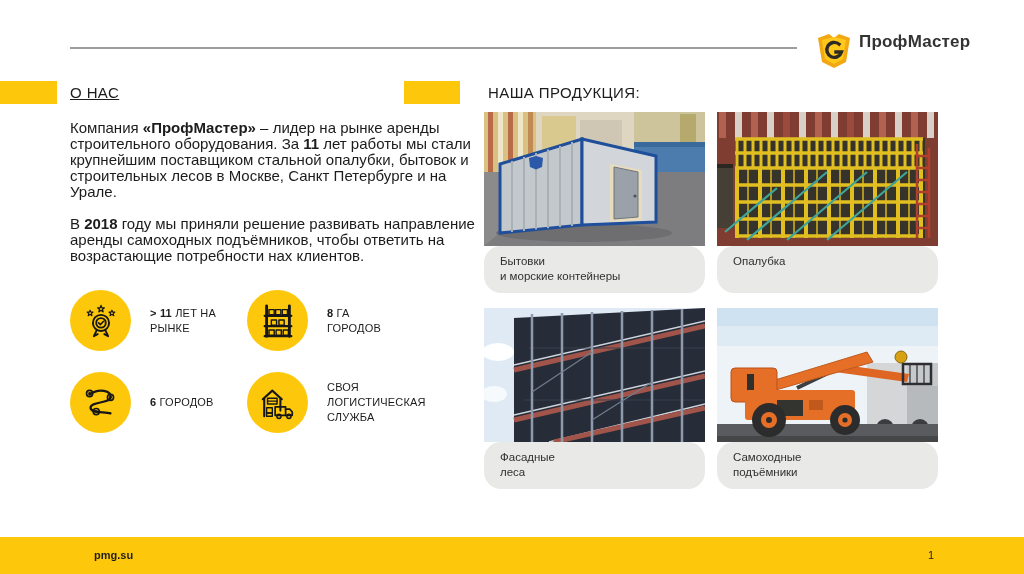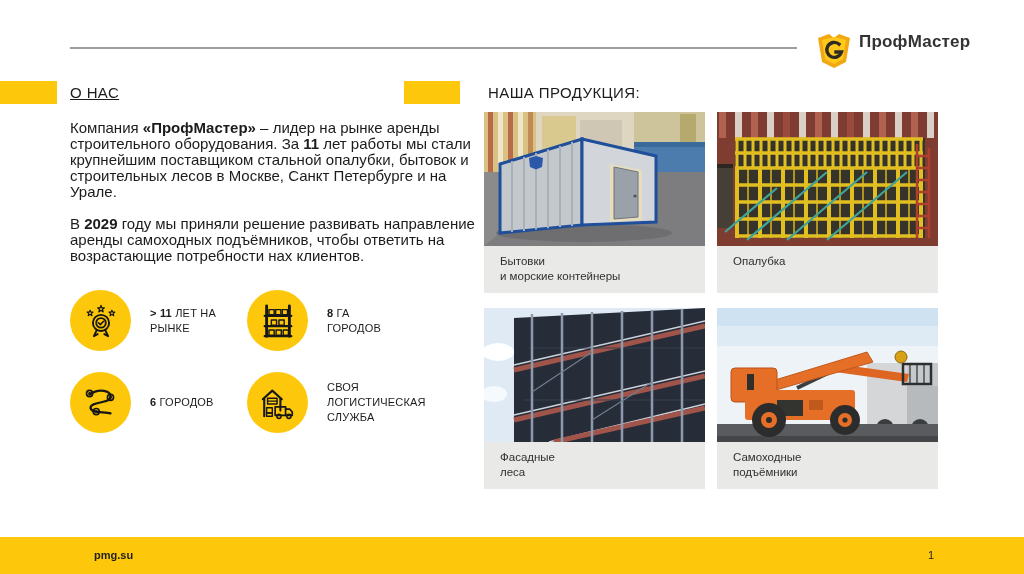--- a/index.html
+++ b/index.html
@@ -33,21 +33,21 @@
   .stat-circle svg{width:38px;height:38px;display:block;}
   .stat-label{font-size:11px;line-height:15px;letter-spacing:.2px;white-space:pre-line;max-width:112px;}
   .stat-label b{font-weight:bold;}
   
   .grid{position:absolute;left:484px;top:112px;width:454px;display:grid;
     grid-template-columns:221px 221px;column-gap:12px;row-gap:15px;}
   figure.card{margin:0;width:221px;}
   .card .img{width:221px;height:134px;overflow:hidden;background:#ddd;}
   .card .img svg{display:block;width:100%;height:100%;}
   figcaption{background:#e9e9e7;height:47px;box-sizing:border-box;padding:8px 16px 0;
-    font-size:11.5px;line-height:15px;color:#303030;white-space:pre-line;}
+    font-size:11.5px;line-height:15px;color:#303030;white-space:pre-line;border-radius:17px;}
   
   .footer{position:absolute;left:0;top:537px;width:1024px;height:37px;background:var(--accent,#fdc80b);}
   .footer-url{position:absolute;left:94px;top:0;line-height:37px;font-size:11px;font-weight:bold;color:#1f1f1f;}
   .page-number{position:absolute;left:928px;top:0;line-height:37px;font-size:11px;color:#1f1f1f;}
   .ico{stroke:#171717;fill:none;stroke-width:2;stroke-linecap:round;stroke-linejoin:round;}
 </style>
 </head>
 <body>
 
 <div class="slide">
@@ -61,21 +61,21 @@
       <path d="M22,12 A7.5,7.5 0 1 0 24.5,20 L19,20" fill="none" stroke="#2e2a24" stroke-width="3.4" stroke-linecap="square"></path>
     </svg>
     <span class="brand-name">ПрофМастер</span>
   </div>
 
   <div class="accent accent-left"></div>
   <h2 class="sec-heading h-about">О НАС</h2>
 
   <div class="about-text">
     <p><span>Компания </span><b>«ПрофМастер»</b><span> – лидер на рынке аренды строительного оборудования. За </span><b>11</b><span> лет работы мы стали крупнейшим поставщиком стальной опалубки, бытовок и строительных лесов в Москве, Санкт Петербурге и на Урале.</span></p>
-    <p><span>В </span><b>2029</b><span> году мы приняли решение развивать направление аренды самоходных подъёмников, чтобы ответить на возрастающие потребности нах клиентов.</span></p>
+    <p><span>В </span><b>2018</b><span> году мы приняли решение развивать направление аренды самоходных подъёмников, чтобы ответить на возрастающие потребности нах клиентов.</span></p>
   </div>
 
   <div class="stats">
 
     <div class="stat">
       <span class="stat-circle">
         <svg viewBox="0 0 40 40" class="ico" aria-hidden="true">
           <circle cx="20" cy="22" r="8.5"></circle>
           <circle cx="20" cy="22" r="5"></circle>
           <path d="M17.5,22 l1.8,1.8 l3.4,-3.6" stroke-width="1.6"></path>

